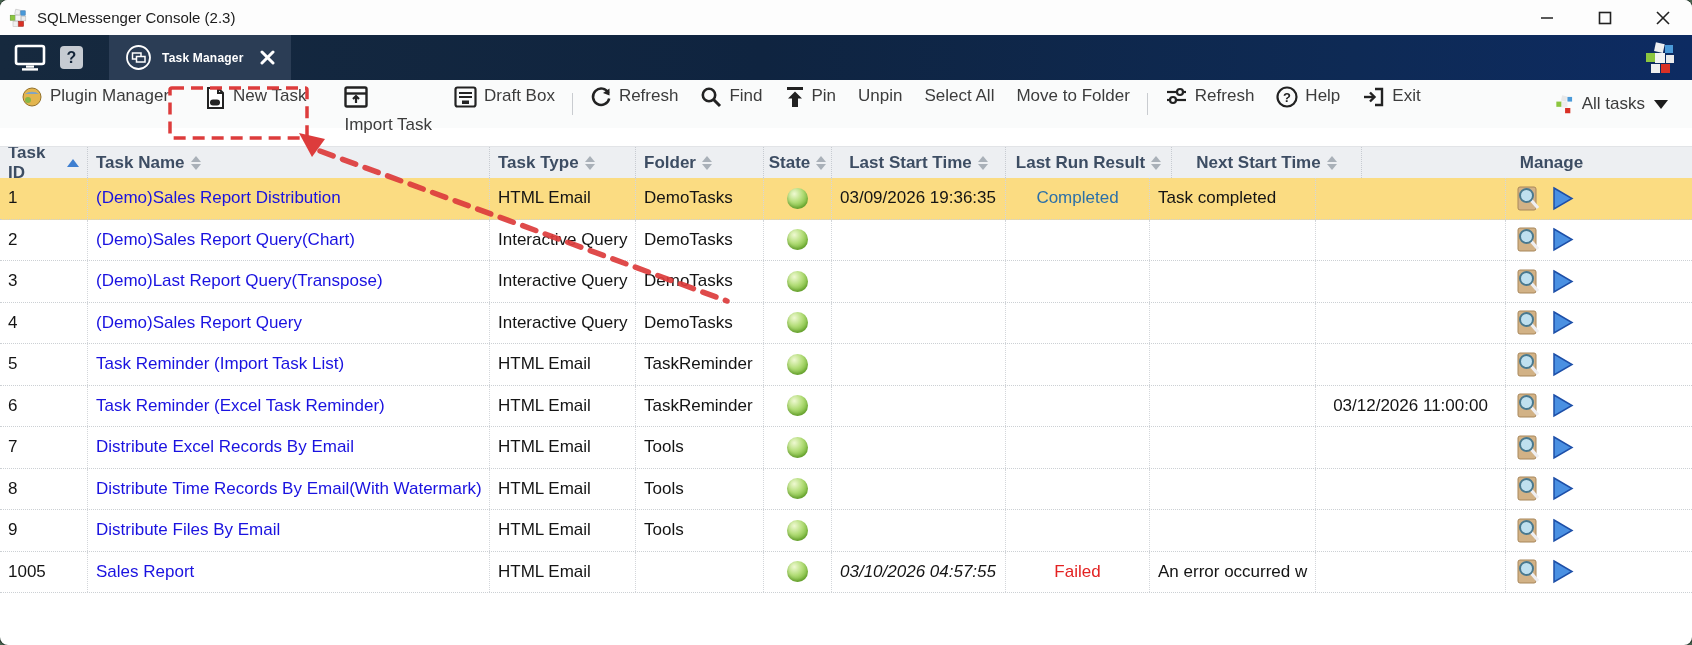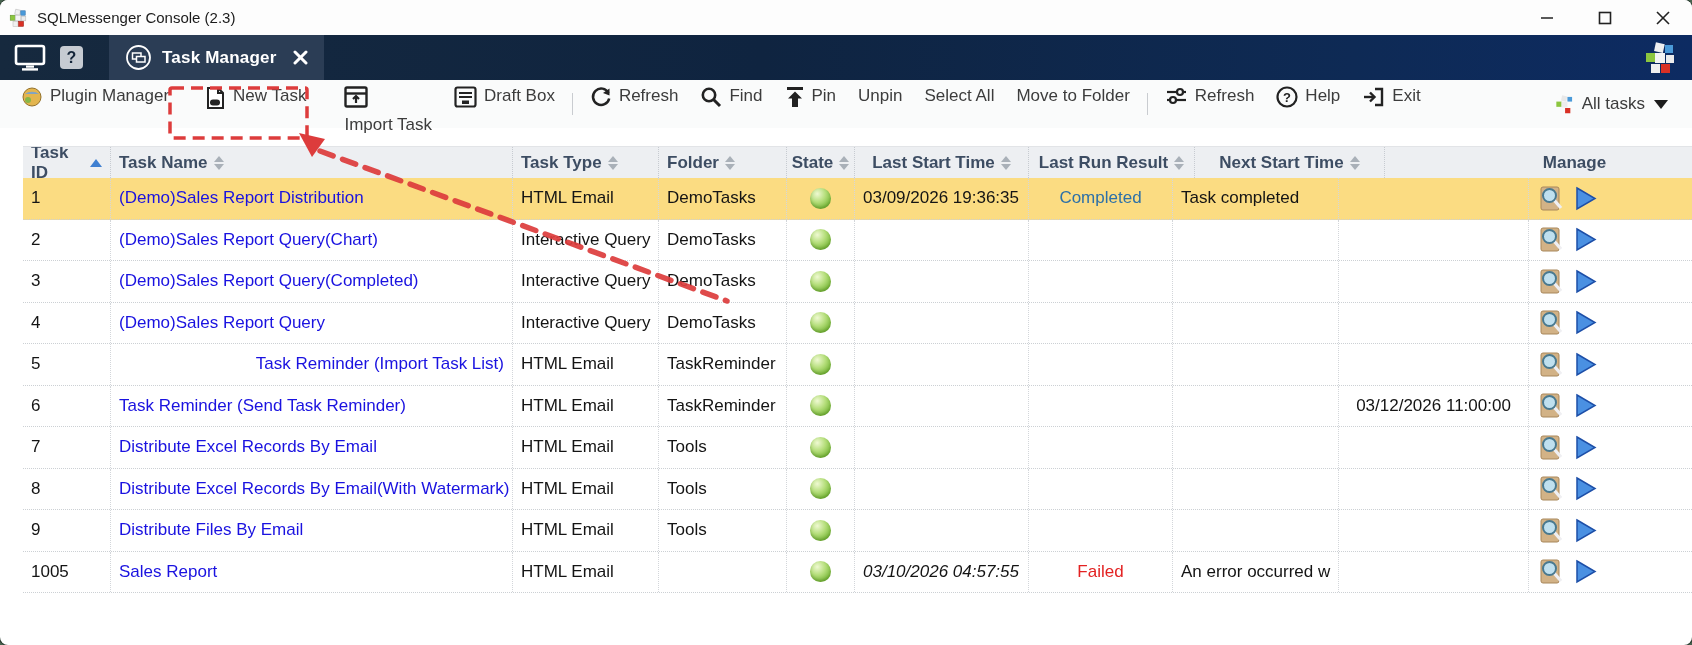--- a/index.html
+++ b/index.html
@@ -11,35 +11,35 @@
   .app-icon { width:20px; height:20px; margin-right:9px; }
   .title-text { font-size:15px; color:#1b1b1b; }
   .win-controls { margin-left:auto; display:flex; height:100%; }
   .win-btn { width:58px; height:100%; display:flex; align-items:center; justify-content:center; color:#222; }
 
   
   .tabbar { height:45px; background:linear-gradient(90deg,#16293e 0%,#0f2440 45%,#0e2a55 80%,#0d2b62 100%); display:flex; align-items:center; padding:0 14px 0 14px; }
   .tab-tool { display:flex; align-items:center; justify-content:center; margin-right:14px; }
   .help-chip { width:23px; height:23px; background:#c6cbd2; border-radius:4px; color:#14253a; font-weight:bold; font-size:16px; display:flex; align-items:center; justify-content:center; }
   .tab { height:45px; margin-left:12px; background:#2b3d55; display:flex; align-items:center; padding:0 16px; gap:10px; }
-  .tab-label { color:#fff; font-weight:bold; font-size:17px; letter-spacing:.2px; }
+  .tab-label { color:#fff; font-weight:bold; font-size:12px; letter-spacing:.2px; }
   .tab-close { margin-left:6px; display:flex; }
   .logo { margin-left:auto; display:flex; }
 
   
   .toolbar { height:48px; background:#fafbfb; display:flex; align-items:center; padding:0 10px; font-size:17px; color:#3c3c3c; white-space:nowrap; }
   .tbtn { display:flex; gap:7px; padding:0 11px; height:36px; cursor:default; }
   .tbtn svg { flex:none; }
   .tsep { width:1px; height:22px; background:#c9ccd0; margin:0 6px; }
   .filter-btn { margin-left:auto; display:flex; align-items:center; gap:7px; padding:0 14px; }
   .caret-down { width:0; height:0; border-left:7px solid transparent; border-right:7px solid transparent; border-top:9px solid #1c1c1c; margin-left:2px; }
   .gap-strip { height:18px; background:#ffffff; }
 
   
-  .grid { width:1692px; overflow:hidden;padding-left:23px; }
+  .grid { width:1692px; overflow:hidden; }
   .ghead { display:flex; height:32px; background:#edeff2; border-top:1px solid #e2e4e7; }
   .hcell { display:flex; align-items:center; gap:6px; padding:0 8px; font-size:17px; font-weight:bold; color:#3d4d63; border-right:1px dotted #c7cbd1; overflow:hidden; flex:none; }
   .align-center { justify-content:center; }
   .sort-asc { width:0; height:0; border-left:6px solid transparent; border-right:6px solid transparent; border-bottom:8px solid #3f7fd1; }
   .sort-both { display:flex; flex-direction:column; gap:2px; }
   .tri-up { width:0; height:0; border-left:5px solid transparent; border-right:5px solid transparent; border-bottom:6px solid #a9b0b8; }
   .tri-down { width:0; height:0; border-left:5px solid transparent; border-right:5px solid transparent; border-top:6px solid #a9b0b8; }
   .grow { display:flex; height:41.5px; background:#fff; border-bottom:1px dotted #ccd0d4; }
   .grow.selected { background:#fbdc82; }
   .cell { display:flex; align-items:center; padding:0 8px; font-size:17px; color:#141414; border-right:1px dotted #d3d6da; overflow:hidden; white-space:nowrap; flex:none; }
@@ -348,21 +348,21 @@
             <span class="mi">
               <svg width="23" height="25" viewBox="0 0 23 25">
                 <polygon points="3,2 21,12.5 3,23" fill="#4a90e2" stroke="#1d4fa8" stroke-width="1.5"></polygon>
               </svg>
             </span>
           </div>
         </div>
         <div class="grow">
           <div class="cell" style="width: 88px;">3</div>
           <div class="cell" style="width: 402px;">
-            <a href="#">(Demo)Sales Report Query(Completed)</a>
+            <a href="#">(Demo)Last Report Query(Transpose)</a>
           </div>
           <div class="cell" style="width: 146px;">Interactive Query</div>
           <div class="cell" style="width: 128px;">DemoTasks</div>
           <div class="cell align-center" style="width: 68px;">
             <span class="orb"></span>
           </div>
           <div class="cell" style="width: 174px;"></div>
           <div class="cell align-center" style="width: 144px;"></div>
           <div class="cell" style="width: 166px;"></div>
           <div class="cell align-center" style="width: 190px;"></div>
@@ -405,21 +405,21 @@
             </span>
             <span class="mi">
               <svg width="23" height="25" viewBox="0 0 23 25">
                 <polygon points="3,2 21,12.5 3,23" fill="#4a90e2" stroke="#1d4fa8" stroke-width="1.5"></polygon>
               </svg>
             </span>
           </div>
         </div>
         <div class="grow">
           <div class="cell" style="width: 88px;">5</div>
-          <div class="cell" style="width: 402px; justify-content: flex-end;">
+          <div class="cell" style="width: 402px;">
             <a href="#">Task Reminder (Import Task List)</a>
           </div>
           <div class="cell" style="width: 146px;">HTML Email</div>
           <div class="cell" style="width: 128px;">TaskReminder</div>
           <div class="cell align-center" style="width: 68px;">
             <span class="orb"></span>
           </div>
           <div class="cell" style="width: 174px;"></div>
           <div class="cell align-center" style="width: 144px;"></div>
           <div class="cell" style="width: 166px;"></div>
@@ -435,21 +435,21 @@
             <span class="mi">
               <svg width="23" height="25" viewBox="0 0 23 25">
                 <polygon points="3,2 21,12.5 3,23" fill="#4a90e2" stroke="#1d4fa8" stroke-width="1.5"></polygon>
               </svg>
             </span>
           </div>
         </div>
         <div class="grow">
           <div class="cell" style="width: 88px;">6</div>
           <div class="cell" style="width: 402px;">
-            <a href="#">Task Reminder (Send Task Reminder)</a>
+            <a href="#">Task Reminder (Excel Task Reminder)</a>
           </div>
           <div class="cell" style="width: 146px;">HTML Email</div>
           <div class="cell" style="width: 128px;">TaskReminder</div>
           <div class="cell align-center" style="width: 68px;">
             <span class="orb"></span>
           </div>
           <div class="cell" style="width: 174px;"></div>
           <div class="cell align-center" style="width: 144px;"></div>
           <div class="cell" style="width: 166px;"></div>
           <div class="cell align-center" style="width: 190px;">03/12/2026 11:00:00</div>
@@ -493,21 +493,21 @@
             <span class="mi">
               <svg width="23" height="25" viewBox="0 0 23 25">
                 <polygon points="3,2 21,12.5 3,23" fill="#4a90e2" stroke="#1d4fa8" stroke-width="1.5"></polygon>
               </svg>
             </span>
           </div>
         </div>
         <div class="grow">
           <div class="cell" style="width: 88px;">8</div>
           <div class="cell" style="width: 402px;">
-            <a href="#">Distribute Excel Records By Email(With Watermark)</a>
+            <a href="#">Distribute Time Records By Email(With Watermark)</a>
           </div>
           <div class="cell" style="width: 146px;">HTML Email</div>
           <div class="cell" style="width: 128px;">Tools</div>
           <div class="cell align-center" style="width: 68px;">
             <span class="orb"></span>
           </div>
           <div class="cell" style="width: 174px;"></div>
           <div class="cell align-center" style="width: 144px;"></div>
           <div class="cell" style="width: 166px;"></div>
           <div class="cell align-center" style="width: 190px;"></div>

